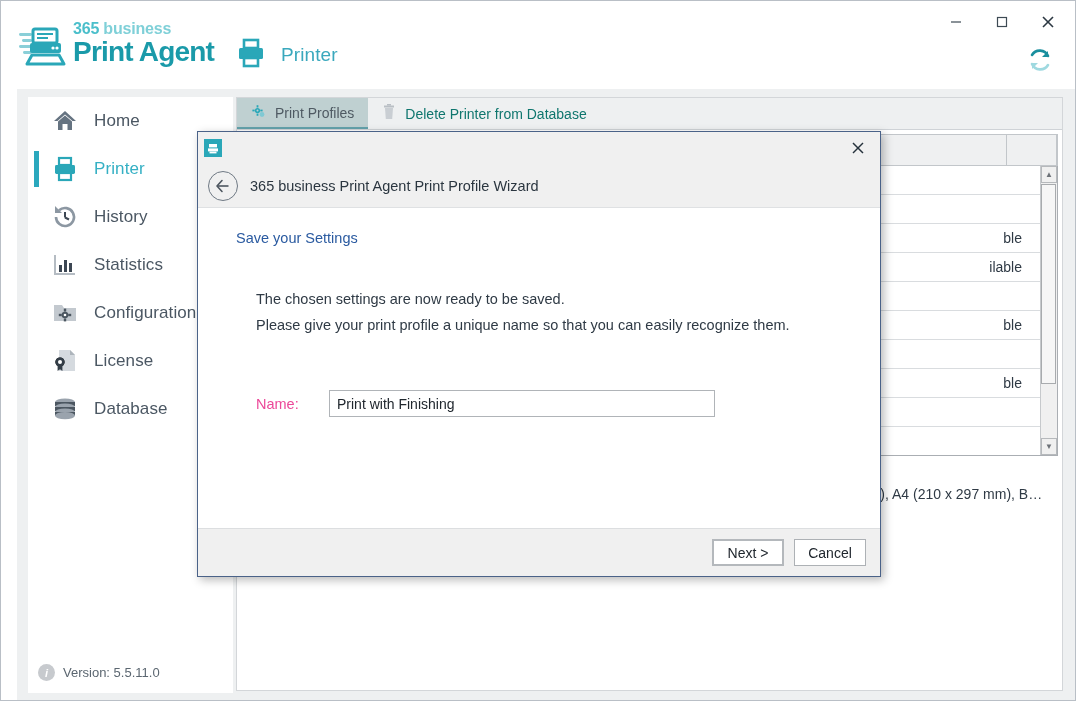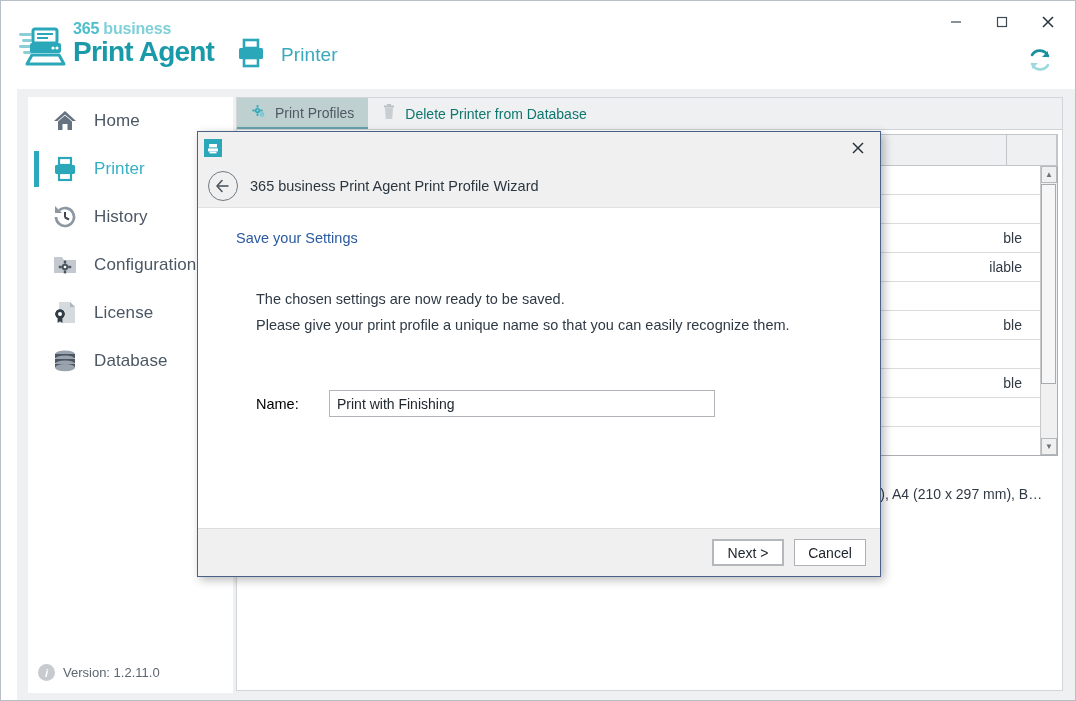--- a/index.html
+++ b/index.html
@@ -245,21 +245,21 @@
     margin-bottom: 40px;
   }
   .dlg-para {
     font-size: 14.5px; color: #2f3a45; line-height: 26px;
     margin-left: 20px;
   }
   .field-row {
     display: flex; align-items: center;
     margin-left: 20px; margin-top: 52px;
   }
-  .field-label { width: 73px; font-size: 14.5px; color: #000000; }
+  .field-label { width: 73px; font-size: 14.5px; color: #ec4899; }
   .field-input {
     width: 386px; height: 27px;
     border: 1px solid #b0b4b8;
     background: #ffffff;
     font-family: "Liberation Sans", sans-serif;
     font-size: 14px; color: #20272e;
     padding: 12px 7px;
   }
   .dlg-footer {
     height: 48px; background: #f0f0f0;
@@ -379,20 +379,31 @@
           <svg width="26" height="26" viewBox="0 0 26 26">
             <path d="M4 13 A9 9 0 1 0 7 6.3" fill="none" stroke="#8c97a2" stroke-width="2.6"></path>
             <path d="M3 2 L3 9 L10 9 Z" fill="#8c97a2"></path>
             <line x1="13" y1="8" x2="13" y2="13.5" stroke="#3c4753" stroke-width="2"></line>
             <line x1="13" y1="13.5" x2="17" y2="15.5" stroke="#3c4753" stroke-width="2"></line>
           </svg>
         </span>
         <span class="nav-label">History</span>
       </div>
 
+      <div class="nav-item">
+        <span class="nav-icon">
+          <svg width="26" height="26" viewBox="0 0 26 26">
+            <path d="M3 3 L3 22 L23 22" fill="none" stroke="#b5bcc3" stroke-width="2"></path>
+            <rect x="7" y="13" width="3" height="7" fill="#3c4753"></rect>
+            <rect x="12" y="8" width="3" height="12" fill="#3c4753"></rect>
+            <rect x="17" y="11" width="3" height="9" fill="#3c4753"></rect>
+          </svg>
+        </span>
+        <span class="nav-label">Statistics</span>
+      </div>
 
       <div class="nav-item">
         <span class="nav-icon">
           <svg width="26" height="26" viewBox="0 0 26 26">
             <path d="M2 5 L10 5 L12 8 L24 8 L24 21 L2 21 Z" fill="#c3c9cf"></path>
             <g fill="#4b5660">
               <circle cx="13" cy="15" r="3.3"></circle>
               <rect x="11.8" y="8.6" width="2.4" height="3"></rect>
               <rect x="11.8" y="18.4" width="2.4" height="3"></rect>
               <rect x="6.8" y="13.8" width="3" height="2.4"></rect>
@@ -428,21 +439,21 @@
             <ellipse cx="13" cy="16" rx="10" ry="3.6" fill="#9aa3ad"></ellipse>
             <rect x="3" y="16" width="20" height="3.6" fill="#4b5660"></rect>
             <ellipse cx="13" cy="19.6" rx="10" ry="3.6" fill="#9aa3ad"></ellipse>
           </svg>
         </span>
         <span class="nav-label">Database</span>
       </div>
 
       <div class="version">
         <span class="ico">i</span>
-        <span class="txt">Version: 1.2.11.0</span>
+        <span class="txt">Version: 5.5.11.0</span>
       </div>
     </div>
   </div>
 
   <div class="content">
     <div class="content-inner">
 
       <div class="tabbar">
         <div class="tab active">
           <span>

